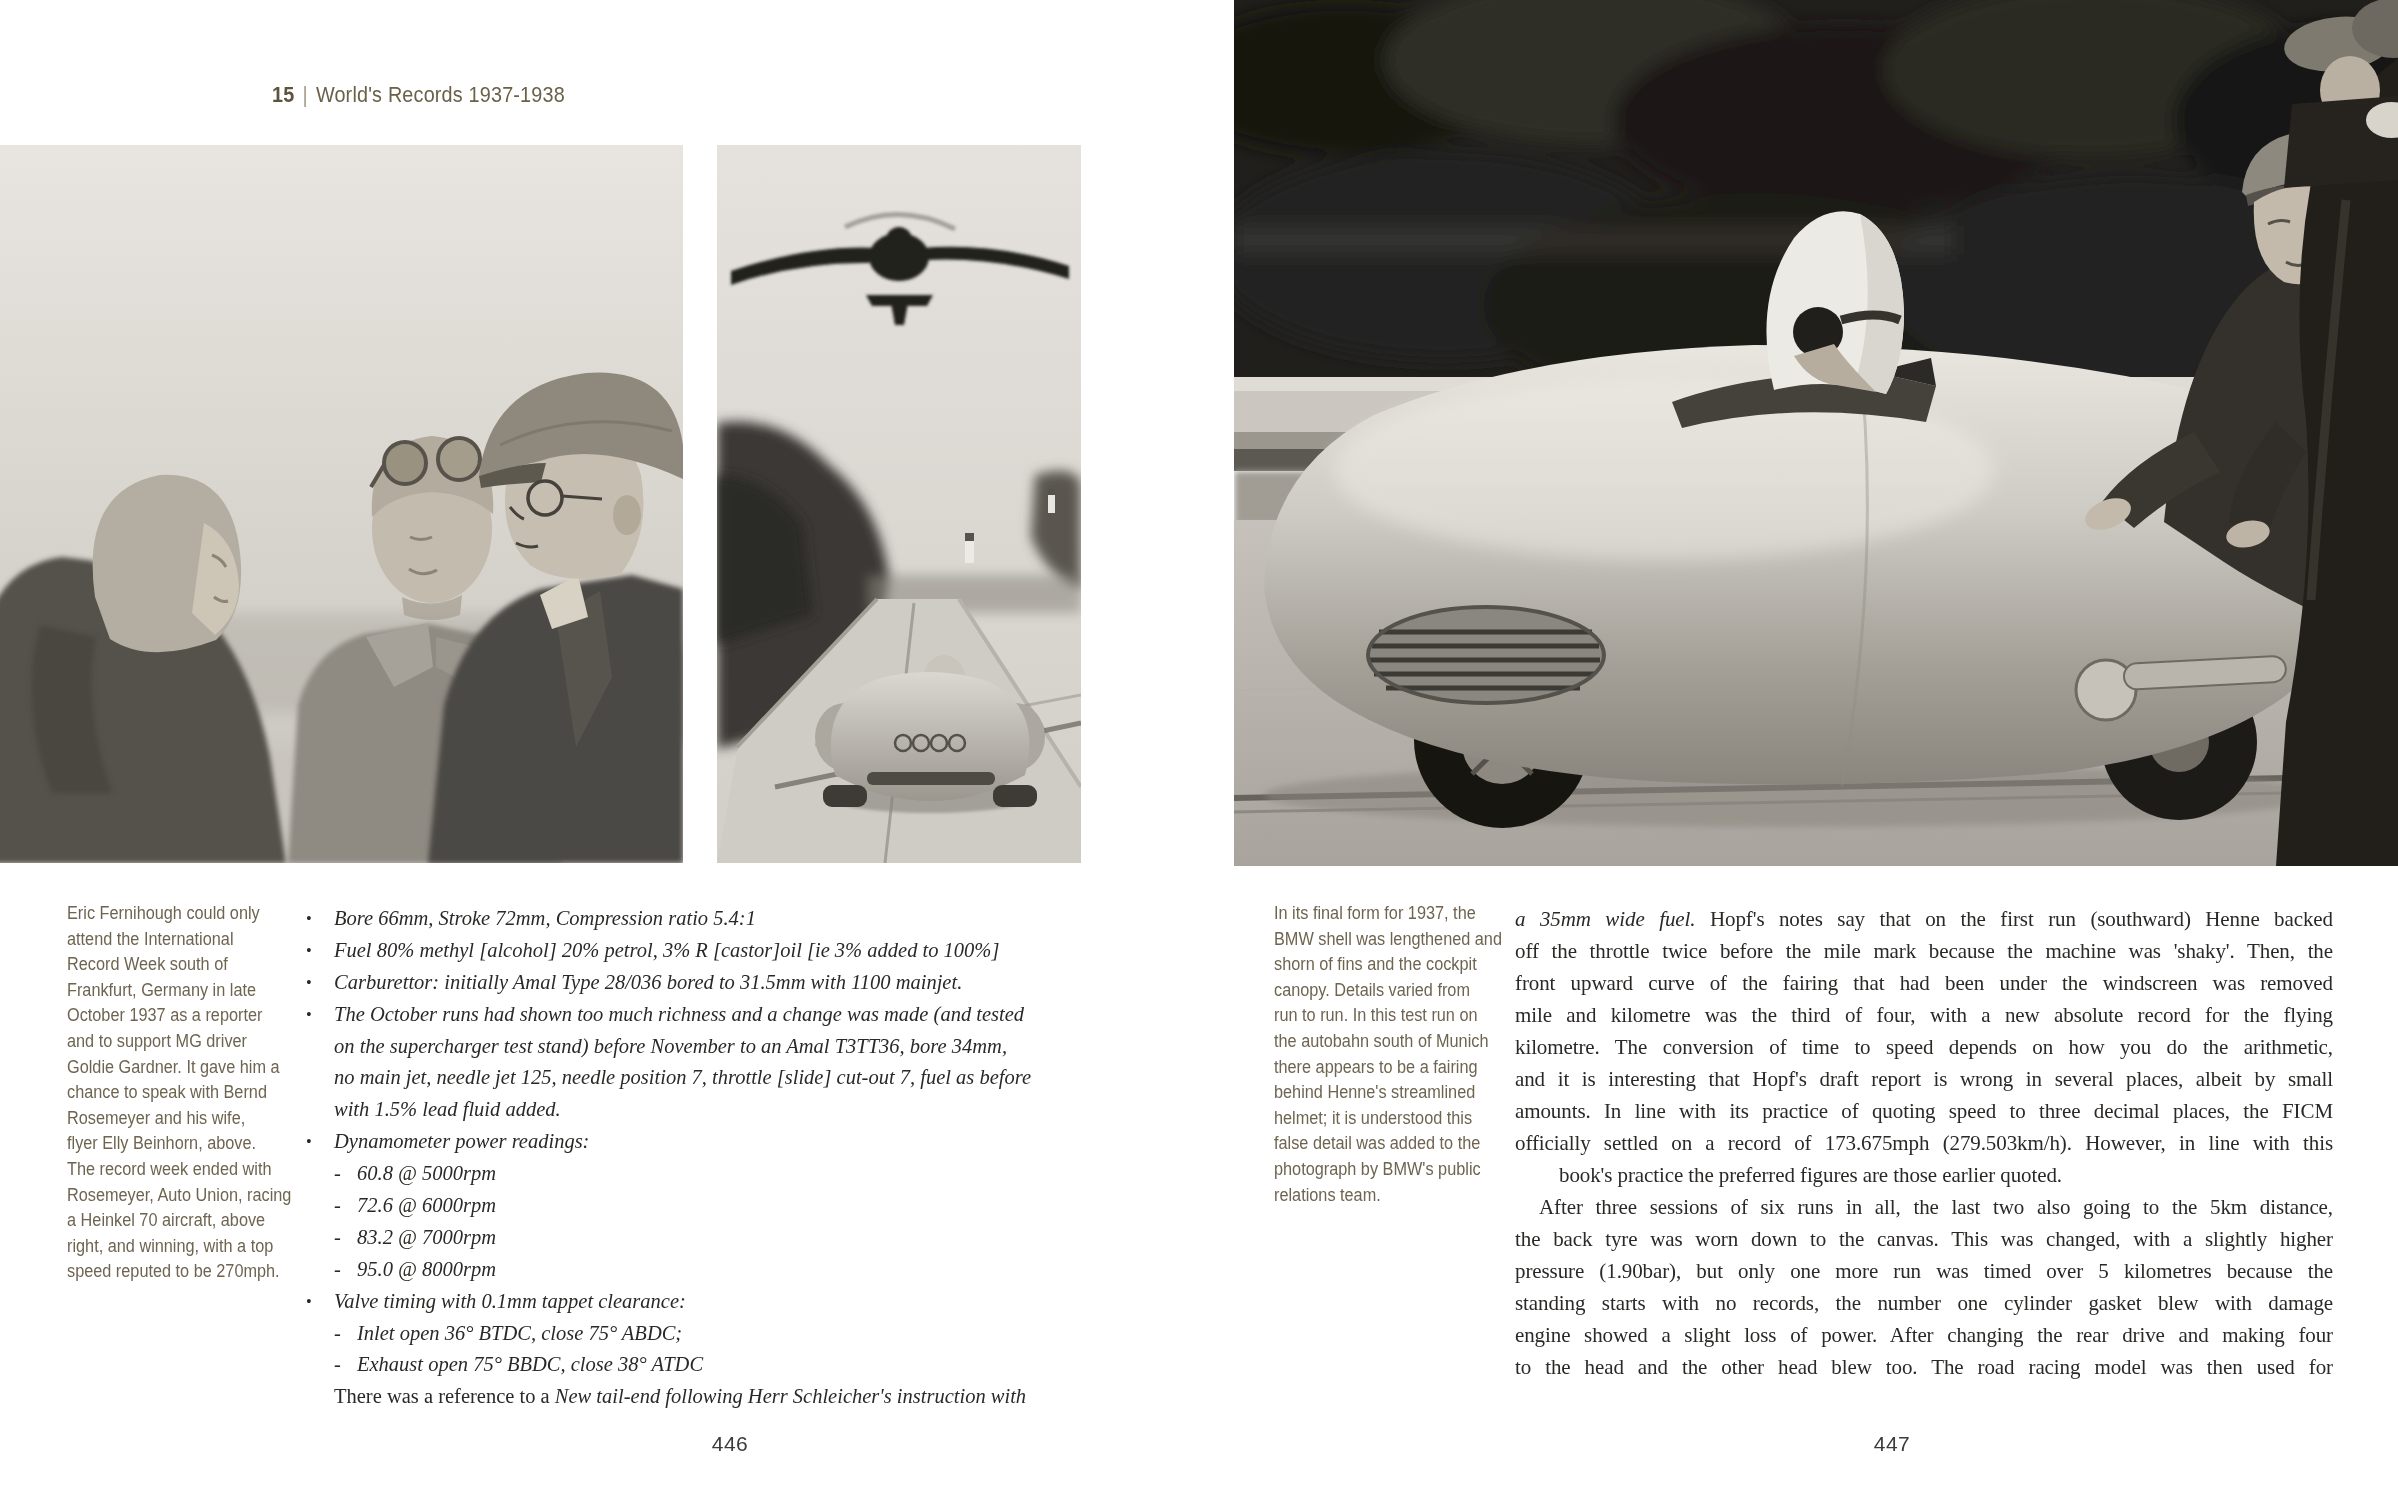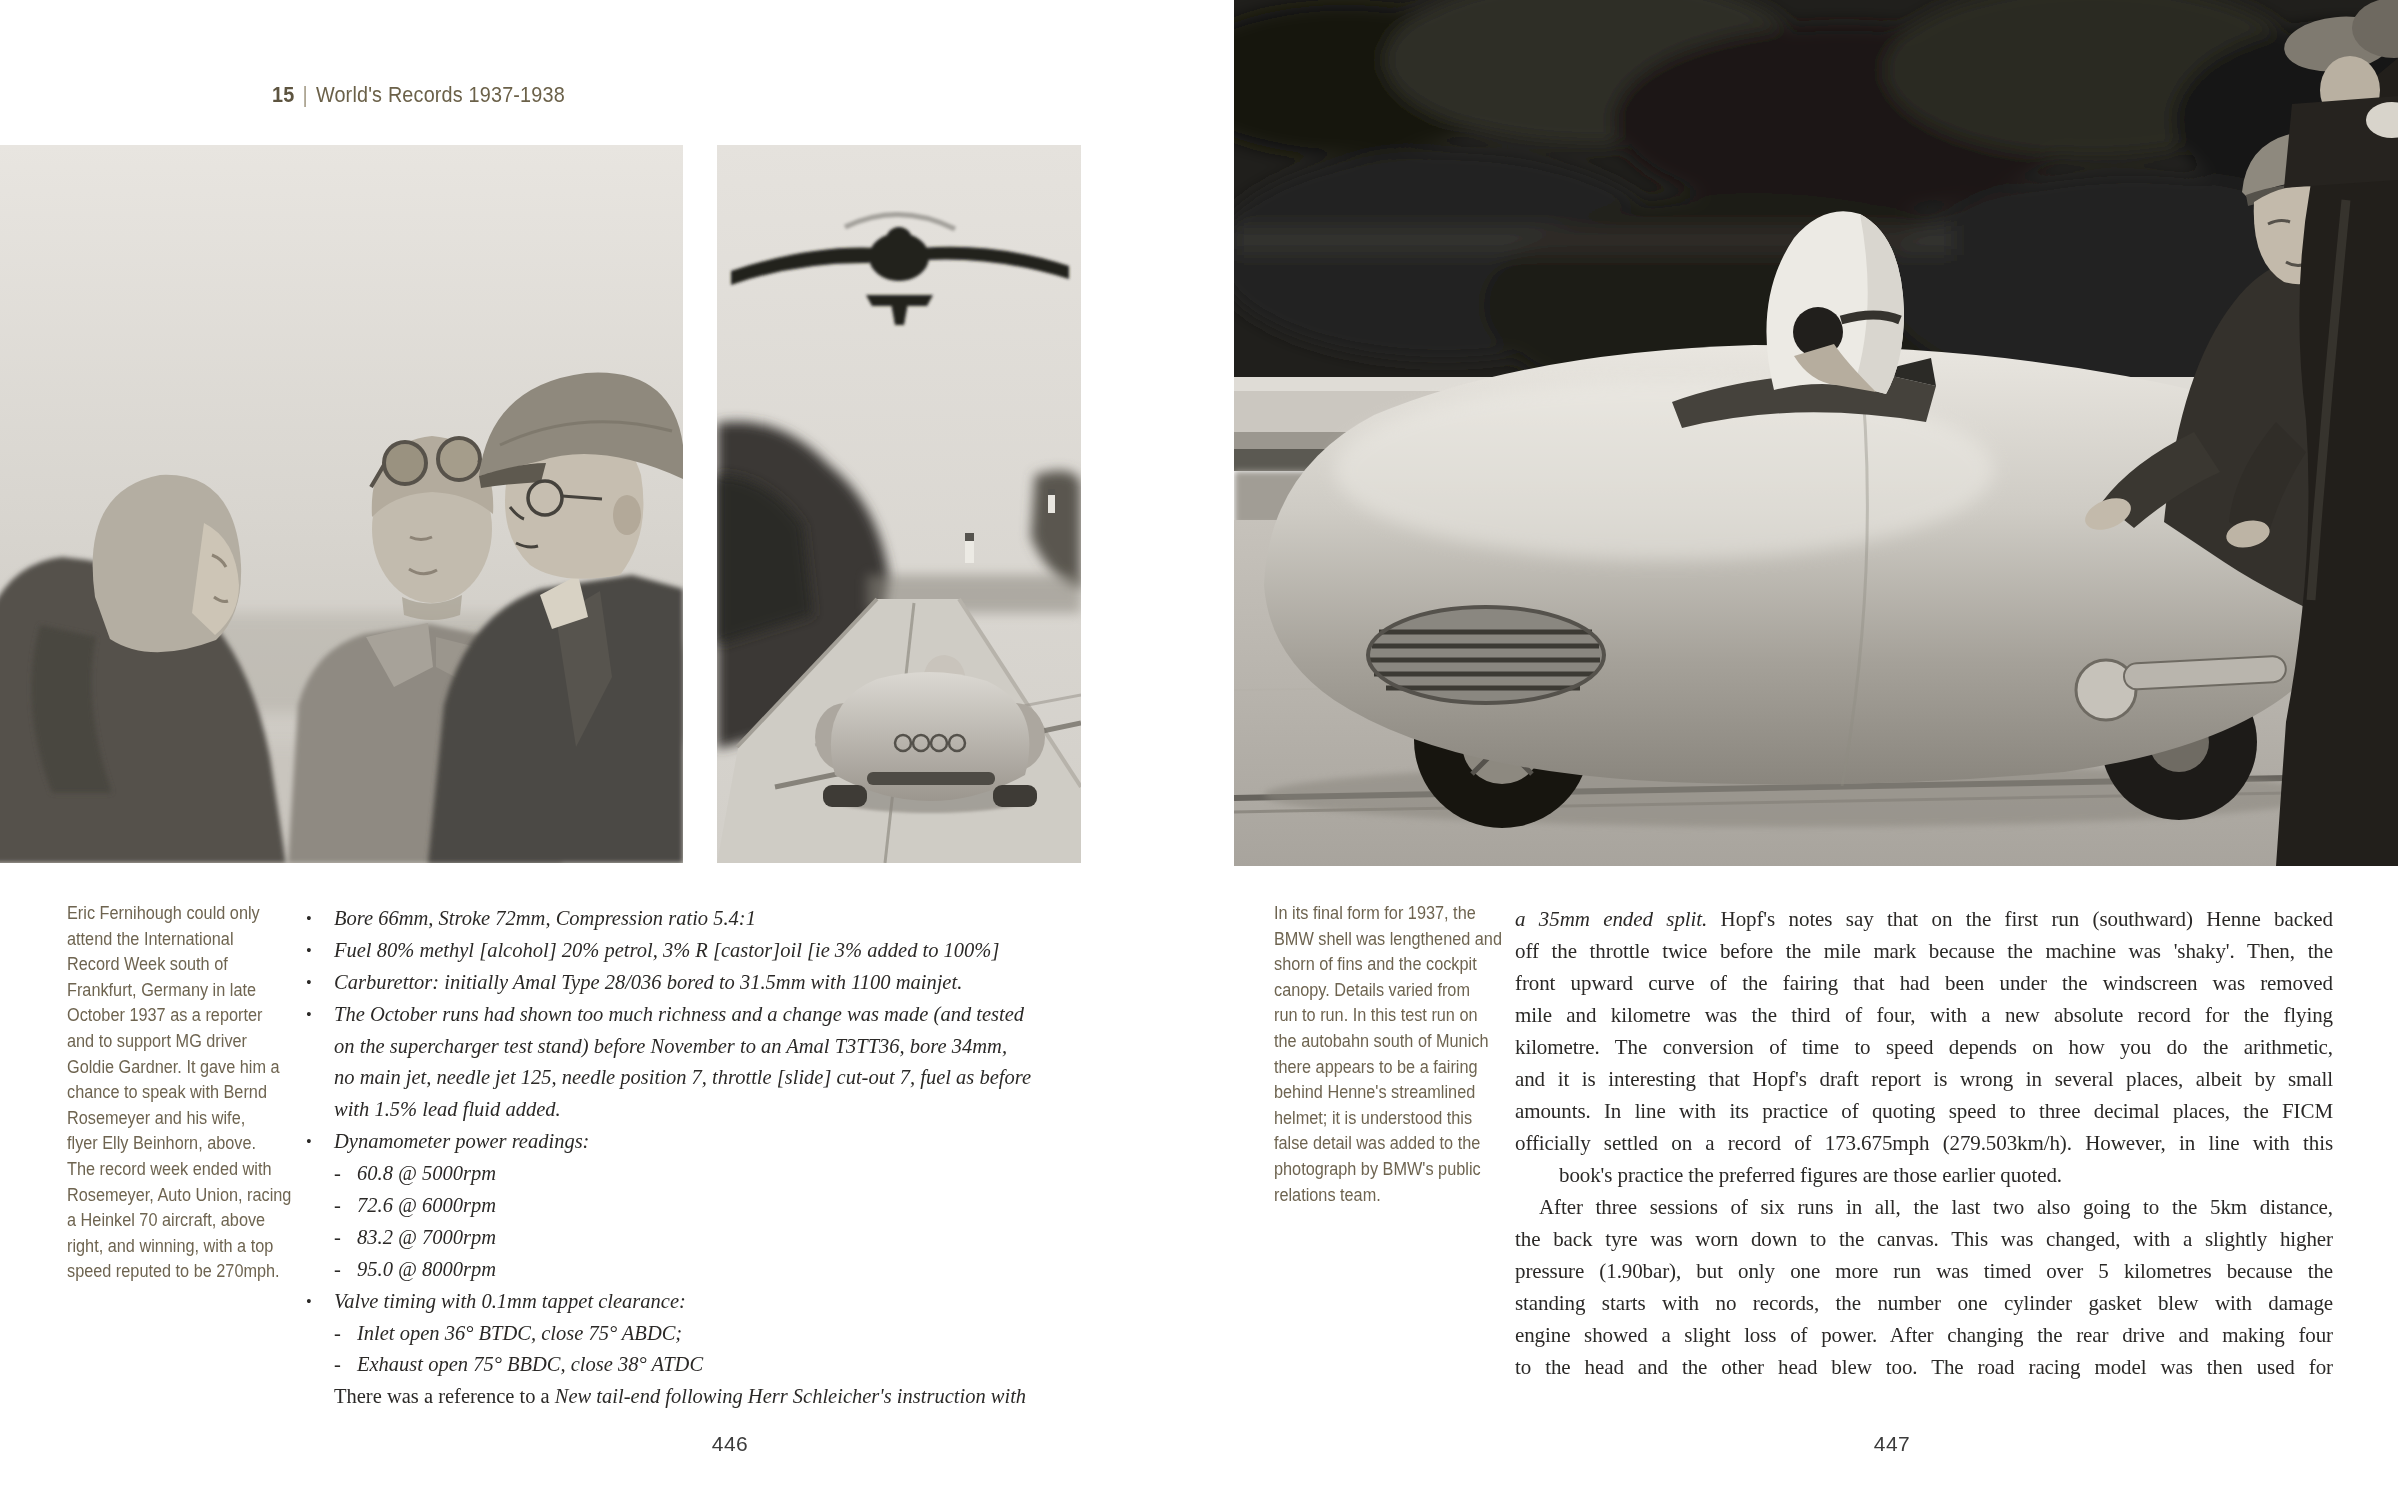--- a/index.html
+++ b/index.html
@@ -316,21 +316,21 @@
     <div>the autobahn south of Munich</div>
     <div>there appears to be a fairing</div>
     <div>behind Henne's streamlined</div>
     <div>helmet; it is understood this</div>
     <div>false detail was added to the</div>
     <div>photograph by BMW's public</div>
     <div>relations team.</div>
   </div>
 
   <div class="bodycol">
-    <div class="bl"><span class="it">a 35mm ended split.</span> <span>Hopf's notes say that on the first run (southward) Henne backed</span></div>
+    <div class="bl"><span class="it">a 35mm wide fuel.</span> <span>Hopf's notes say that on the first run (southward) Henne backed</span></div>
     <div class="bl">off the throttle twice before the mile mark because the machine was 'shaky'. Then, the</div>
     <div class="bl">front upward curve of the fairing that had been under the windscreen was removed</div>
     <div class="bl">mile and kilometre was the third of four, with a new absolute record for the flying</div>
     <div class="bl">kilometre. The conversion of time to speed depends on how you do the arithmetic,</div>
     <div class="bl">and it is interesting that Hopf's draft report is wrong in several places, albeit by small</div>
     <div class="bl">amounts. In line with its practice of quoting speed to three decimal places, the FICM</div>
     <div class="bl">officially settled on a record of 173.675mph (279.503km/h). However, in line with this</div>
     <div class="bl rag">book's practice the preferred figures are those earlier quoted.</div>
     <div class="bl ind">After three sessions of six runs in all, the last two also going to the 5km distance,</div>
     <div class="bl">the back tyre was worn down to the canvas. This was changed, with a slightly higher</div>

